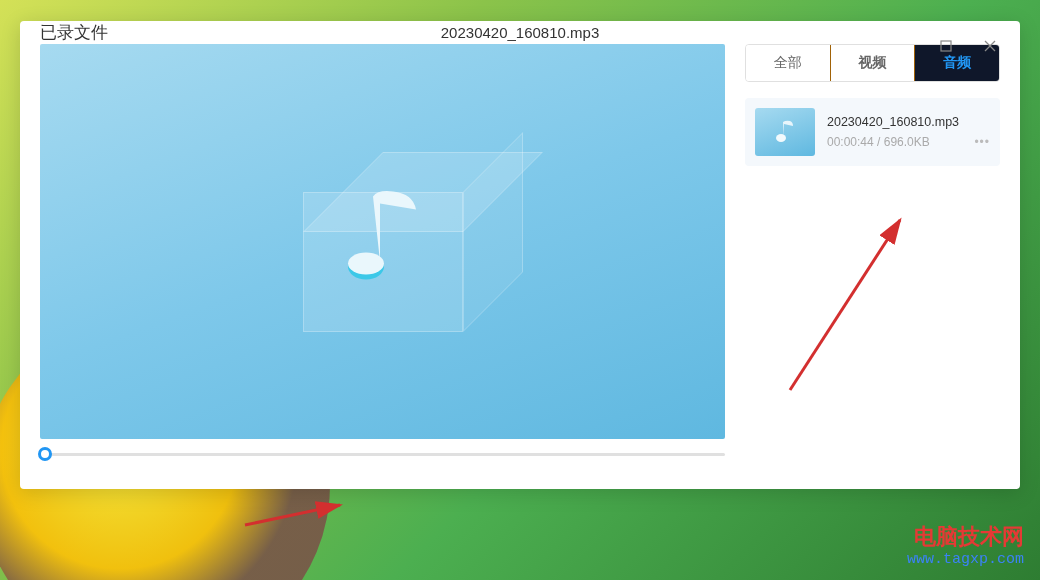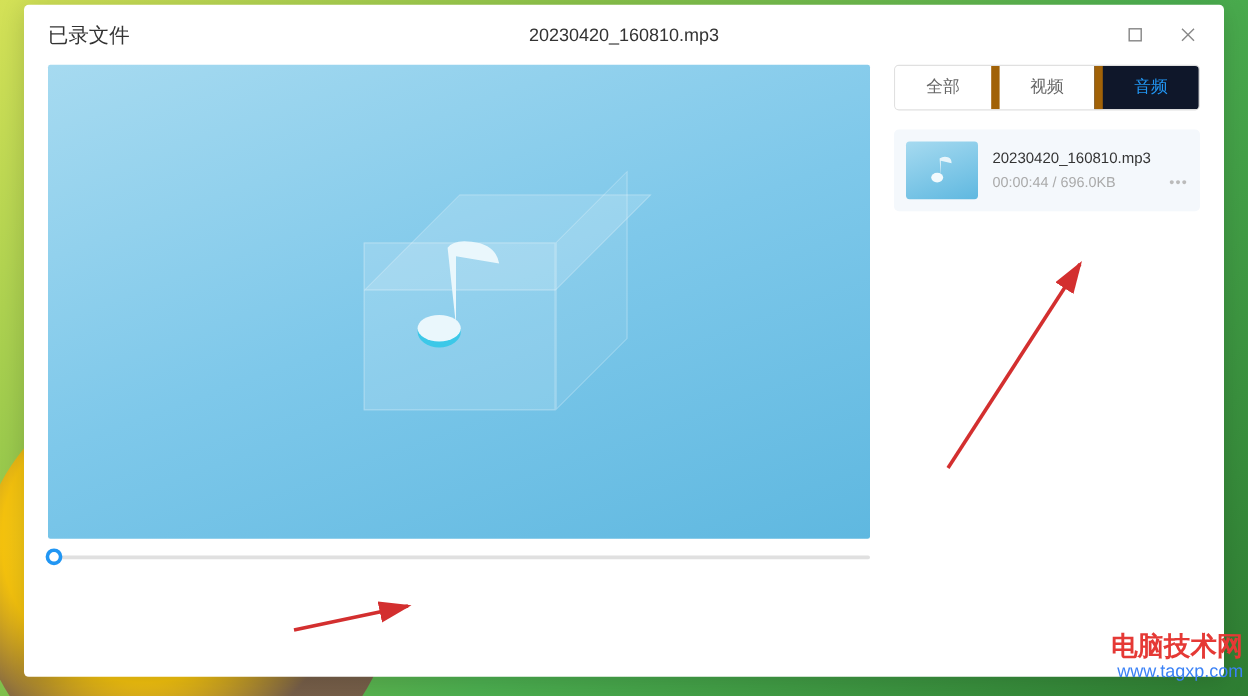--- a/index.html
+++ b/index.html
@@ -17,23 +17,23 @@
   bottom: -80px;
   width: 350px;
   height: 350px;
   background: radial-gradient(circle at 40% 40%, #ffeb3b 0%, #ffc107 40%, #795548 60%);
   border-radius: 50%;
   opacity: 0.9;
 }
 .window {
   position: absolute;
   left: 20px;
-  top: 4px;
+  top: 21px;
   width: 1000px;
-  height: 560px;
+  height: 468px;
   background: #fff;
   border-radius: 4px;
   box-shadow: 0 4px 20px rgba(0,0,0,0.15);
   display: flex;
   flex-direction: column;
 }
 .titlebar {
   height: 50px;
   display: flex;
   align-items: center;
@@ -184,21 +184,21 @@
   flex: 1;
   height: 36px;
   display: flex;
   align-items: center;
   justify-content: center;
   font-size: 14px;
   cursor: pointer;
   color: #666;
   background: #fff;
 }
-.tab + .tab { border-left: 7px solid #a16207; }
+.tab + .tab { border-left: 1px solid #a16207; font-weight: bold; }
 .tab.active { color: #2196f3; background: #0f172a; }
 .file-item {
   display: flex;
   gap: 12px;
   padding: 10px;
   background: #f4f8fc;
   border-radius: 4px;
   cursor: pointer;
 }
 .file-thumb {
@@ -215,25 +215,26 @@
 .file-name { font-size: 12.5px; color: #333; }
 .file-meta { font-size: 12px; color: #aaa; display: flex; align-items: center; justify-content: space-between; gap: 32px;}
 .more-dots { color: #bbb; letter-spacing: 1px; cursor: pointer;}
 
 .arrow-annotation {
   position: absolute;
   pointer-events: none;
 }
 .watermark {
   position: absolute;
-  right: 4px;
+  right: 16px;
   bottom: 12px;
   display: flex;
   align-items: center;
   gap: 8px;
+  font-family: Liberation Mono, monospace;
 }
 .wm-text { display: flex; flex-direction: column; align-items: flex-end; line-height: 1.1;}
 .wm-cn { color: #e53935; font-size: 22px; font-weight: bold; }
 .wm-url { color: #3b82f6; font-size: 15px; }
 .wm-tag {
   background: #2196f3;
   color: #fff;
   font-weight: bold;
   font-size: 24px;
   padding: 8px 10px;

